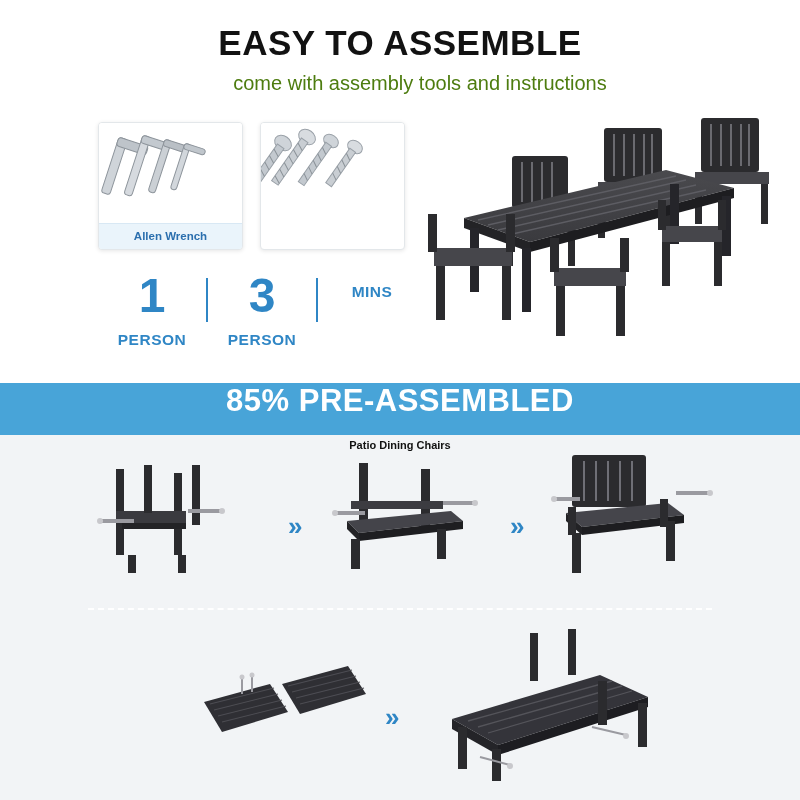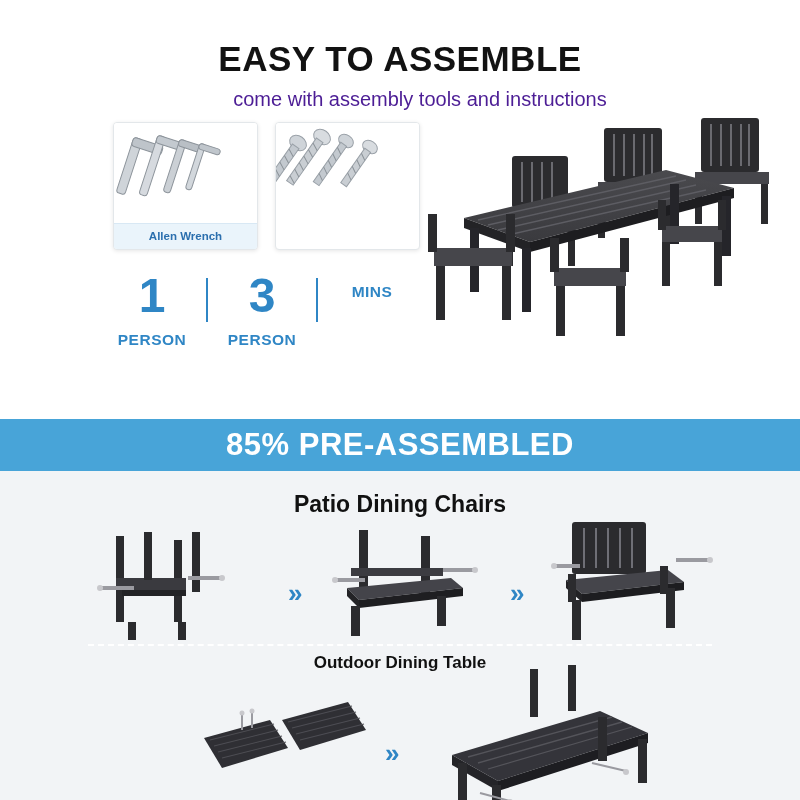--- a/index.html
+++ b/index.html
@@ -13,35 +13,35 @@
   }
   .page{position:relative;width:800px;height:800px;}
 
   
   .top{position:relative;height:383px;background:#ffffff;}
   .headline{
     text-align:center;
     font-size:35px;
     font-weight:bold;
     letter-spacing:0.5px;
-    padding-top:39px;
+    padding-top:23px;
     color:#121212;
   }
   .subhead{
     text-align:center;
     font-size:20px;
-    color:#4c1d95;
+    color:#4d7c0f;
     margin-top:9px;
     padding-left:40px;
   }
 
   
   .tool-cards{
     position:absolute;
-    left:113px;top:122px;
+    left:98px;top:122px;
     display:flex;
     gap:17px;
     justify-content:center;
   }
   .tool-card{
     width:143px;
     background:#ffffff;
     border:1px solid #e3e7ea;
     border-radius:4px;
     box-shadow:0 1px 4px rgba(0,0,0,0.10);
@@ -95,43 +95,41 @@
     position:absolute;
     right:8px;top:108px;
     width:388px;height:260px;
   }
 
   
   .banner{
     height:52px;
     background:#48a4d8;
     display:flex;
-    align-items:center;
     justify-content:center;
-    margin-top:36px;
   }
   .banner-text{
     color:#ffffff;
     font-size:31px;
     font-weight:bold;
     letter-spacing:0.5px;
   }
 
   
   .bottom{
     height:365px;
     background:#f2f4f6;
     position:relative;
   }
   .sect-title{
     text-align:center;
-    font-size:23px;
+    font-size:11px;
     font-weight:bold;
     color:#111;
-    padding-top:20px;
+    padding-top:4px;
   }
   .steps-row{
     position:relative;
     height:145px;
   }
   .chev{
     position:absolute;
     color:#2f86c5;
     font-size:26px;
     font-weight:bold;
@@ -407,21 +405,20 @@
             <rect x="6" y="46" width="26" height="4" fill="#9a9aa0"></rect>
             <rect x="128" y="40" width="34" height="4" fill="#9a9aa0"></rect>
             <circle cx="6" cy="48" r="3" fill="#c8c8cc"></circle>
             <circle cx="162" cy="42" r="3" fill="#c8c8cc"></circle>
           </g>
         </svg>
       </div>
     </div>
 
     <div class="dashed"></div>
-    <div class="sect-title2">Outdoor Dining Table</div>
 
     <div class="svgwrap" style="left:196px;top:215px;">
       <svg width="180" height="115" viewBox="0 0 180 115">
         <g>
           <polygon points="8,52 74,34 92,62 26,82" fill="#2f2f34"></polygon>
           <g stroke="#4d4d53" stroke-width="1.2">
             <line x1="14" y1="54" x2="78" y2="38"></line>
             <line x1="18" y1="60" x2="82" y2="44"></line>
             <line x1="22" y1="66" x2="86" y2="50"></line>
             <line x1="26" y1="72" x2="90" y2="56"></line>

